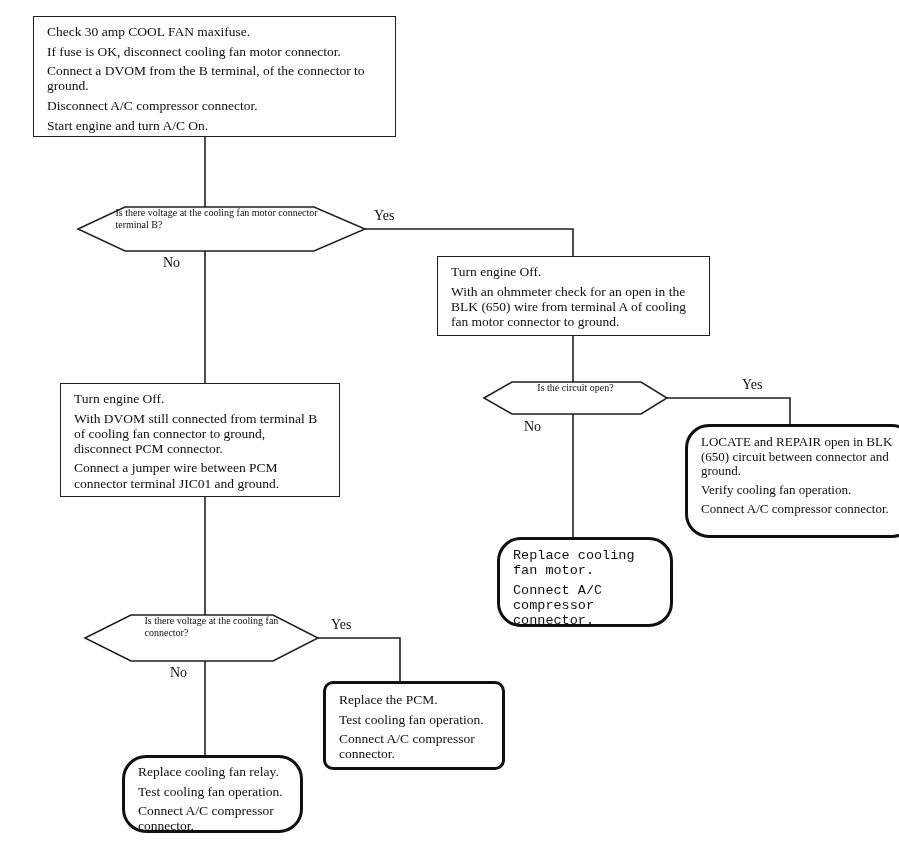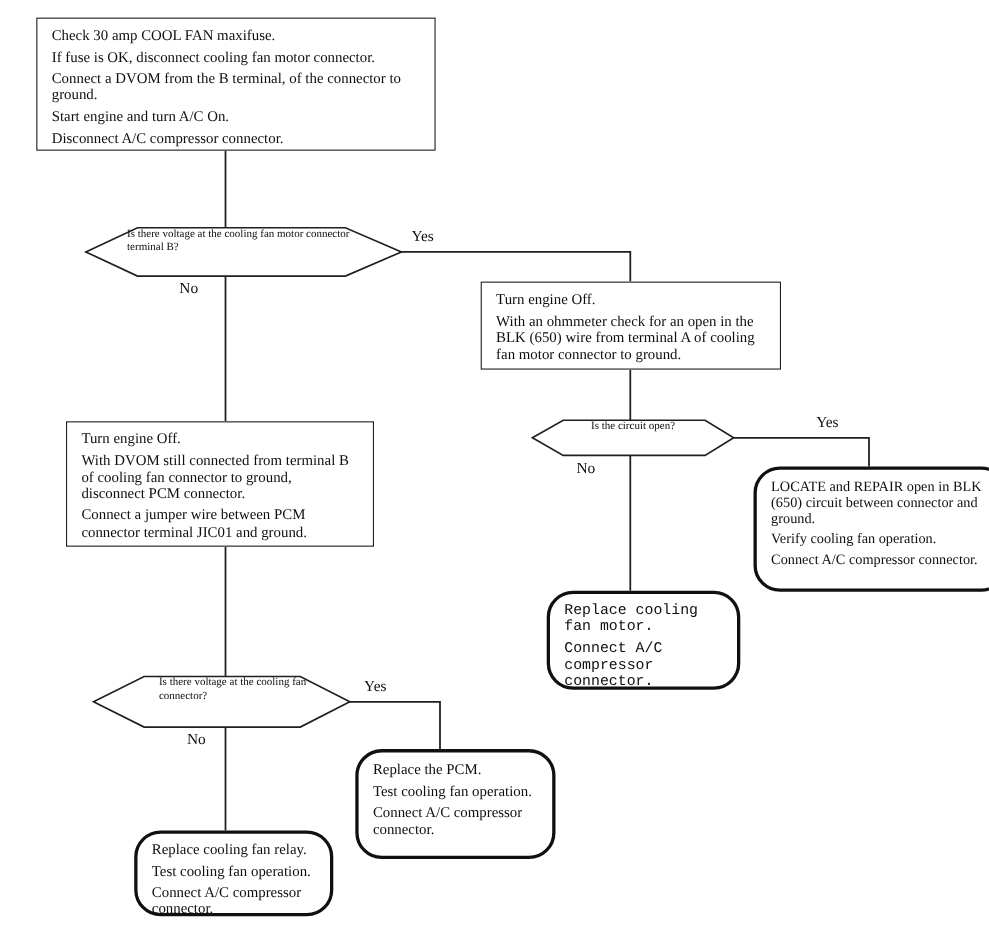--- a/index.html
+++ b/index.html
@@ -76,22 +76,22 @@
       <polygon points="78,229 125,207 314,207 365,229 314,251 125,251"></polygon>
       <polygon points="484,398 512,382 641,382 667,398 641,414 512,414"></polygon>
       <polygon points="85,638 131,615 273,615 318,638 273,661 131,661"></polygon>
     </g>
   </svg>
 
   <div class="node process" style="left:33px; top:16px; width:363px; height:121px;">
     <p>Check 30 amp COOL FAN maxifuse.</p>
     <p>If fuse is OK, disconnect cooling fan motor connector.</p>
     <p>Connect a DVOM from the B terminal, of the connector to ground.</p>
+    <p>Disconnect A/C compressor connector.</p>
     <p>Start engine and turn A/C On.</p>
-    <p>Disconnect A/C compressor connector.</p>
   </div>
 
   <div class="dtext" style="left:78px; top:207px; width:287px; height:44px;">
     <span class="w212">Is there voltage at the cooling fan motor connector terminal B?</span>
   </div>
   <span class="edge-label" style="left:374px; top:209px;">Yes</span>
   <span class="edge-label" style="left:163px; top:256px;">No</span>
 
   <div class="node process" style="left:437px; top:256px; width:273px; height:80px;">
     <p>Turn engine Off.</p>
@@ -120,21 +120,21 @@
     <p>With DVOM still connected from terminal B of cooling fan connector to ground, disconnect PCM connector.</p>
     <p>Connect a jumper wire between PCM connector terminal JIC01 and ground.</p>
   </div>
 
   <div class="dtext" style="left:102px; top:615px; width:233px; height:46px;">
     <span class="w148">Is there voltage at the cooling fan connector?</span>
   </div>
   <span class="edge-label" style="left:331px; top:618px;">Yes</span>
   <span class="edge-label" style="left:170px; top:666px;">No</span>
 
-  <div class="node terminal" style="left:323px; top:681px; width:182px; height:100px;">
+  <div class="node terminal" style="left:323px; top:681px; width:182px; height:89px;border-radius:10px;">
     <p>Replace the PCM.</p>
     <p>Test cooling fan operation.</p>
     <p>Connect A/C compressor connector.</p>
   </div>
 
   <div class="node terminal" style="left:122px; top:755px; width:181px; height:78px; padding-top:6px;">
     <p>Replace cooling fan relay.</p>
     <p>Test cooling fan operation.</p>
     <p>Connect A/C compressor connector.</p>
   </div>

